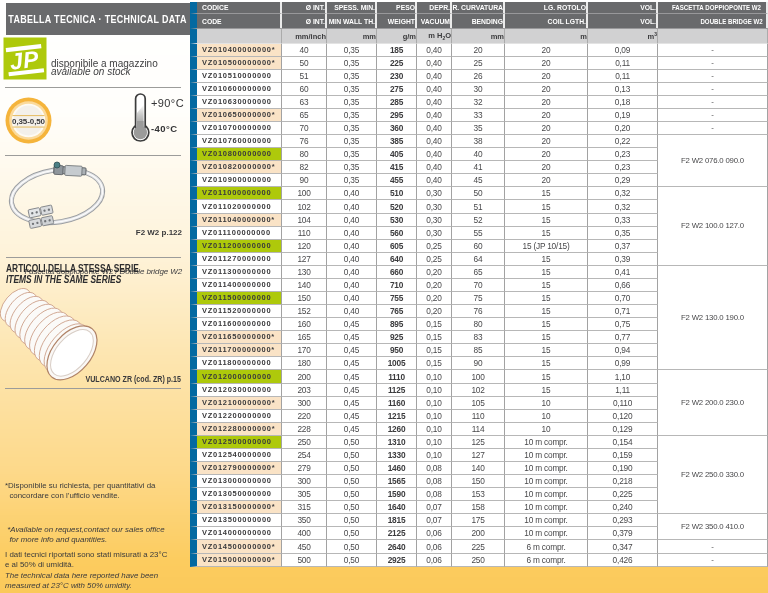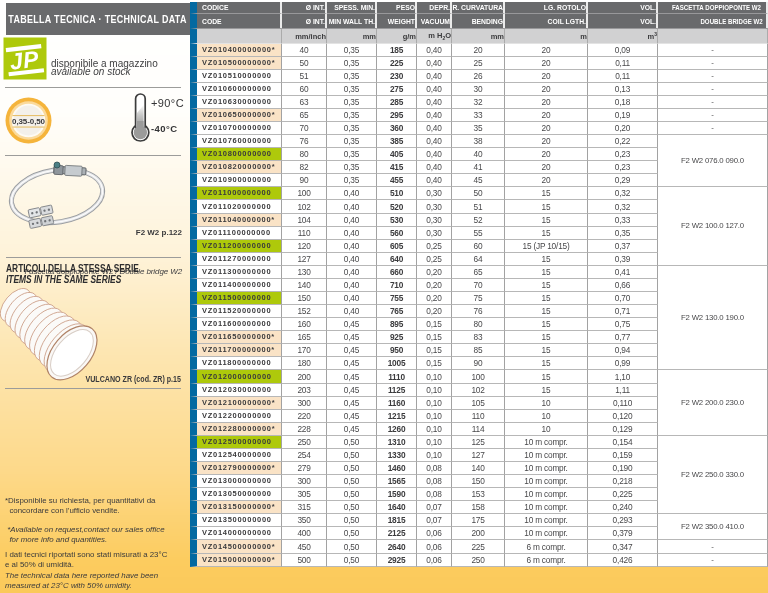--- a/index.html
+++ b/index.html
@@ -338,21 +338,21 @@
     <ellipse cx="59.2" cy="0" rx="15.0" ry="27.9" fill="#fbfaf8" stroke="#cb9d86" stroke-width="0.8"></ellipse>
     <ellipse cx="66.6" cy="0" rx="15.5" ry="29.0" fill="#fbfaf8" stroke="#cb9d86" stroke-width="0.8"></ellipse>
     <ellipse cx="74" cy="0" rx="19" ry="31.5" fill="#faf8f6" stroke="#b08367" stroke-width="1.2"></ellipse>
     <ellipse cx="74" cy="0" rx="15.5" ry="27.5" fill="#ffffff" stroke="#d8cdc5" stroke-width="1"></ellipse>
   </g>
 </svg>
 <div class="abs" id="vulc"><span>VULCANO ZR (cod. ZR) p.15</span></div>
 
 <div class="abs hline" style="top:388px"></div>
 
-<div class="abs fn" style="top:496px">*Disponibile su richiesta, per quantitativi da<br>&nbsp;&nbsp;concordare con l’ufficio vendite.</div>
+<div class="abs fn" style="top:481px">*Disponibile su richiesta, per quantitativi da<br>&nbsp;&nbsp;concordare con l’ufficio vendite.</div>
 <div class="abs fn it" style="top:524.5px">&nbsp;*Available on request,contact our sales office<br>&nbsp;&nbsp;for more info and quantities.</div>
 <div class="abs fn" style="top:549.5px">I dati tecnici riportati sono stati misurati a 23°C<br>e al 50% di umidità.</div>
 <div class="abs fn it" style="top:570.5px">The technical data here reported have been<br>measured at 23°C with 50% umidity.</div>
 
 <div class="abs" id="tbl">
 <table>
 <colgroup>
 <col style="width:92px">
         <col style="width:45px">
         <col style="width:50px">

